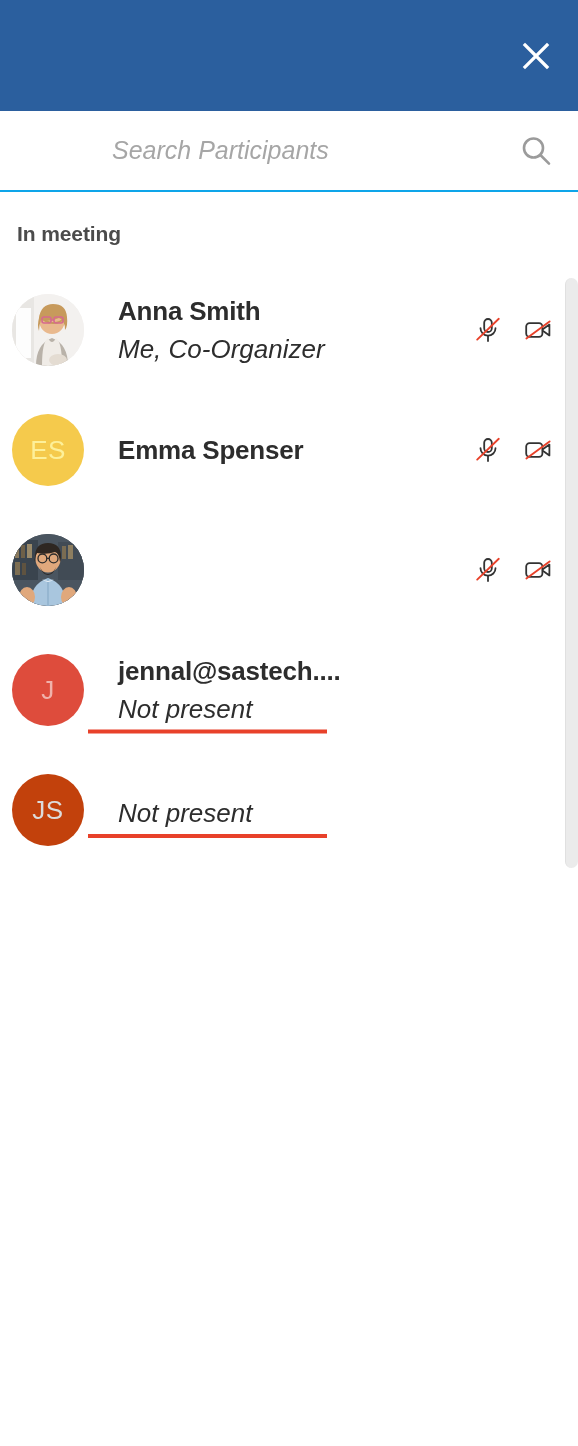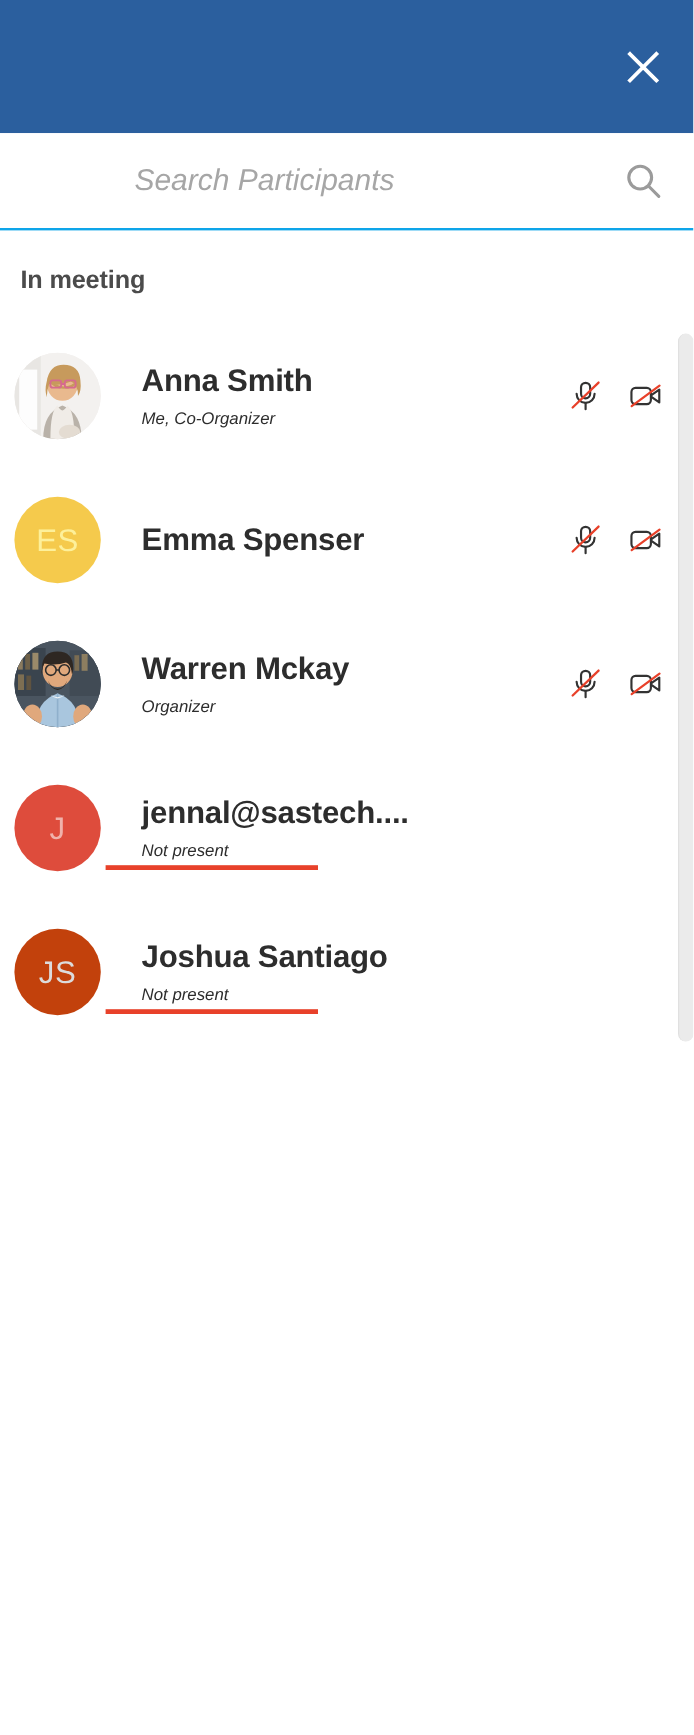--- a/index.html
+++ b/index.html
@@ -146,21 +146,21 @@
   }
   .p-name {
     font-size: 26px;
     font-weight: bold;
     color: #2d2d2d;
     letter-spacing: -0.2px;
     white-space: nowrap;
   }
   .p-sub {
     margin-top: 7px;
-    font-size: 14px;
+    font-size: 26px;
     font-style: italic;
     color: #2d2d2d;
     white-space: nowrap;
     display: inline-block;
     position: relative;
   }
   .p-sub.underlined::after {
     content: "";
     position: absolute;
     left: -30px;
@@ -320,24 +320,20 @@
           <circle cx="30.4" cy="24.4" r="4.4" fill="none" stroke="#2b2b2b" stroke-width="1.3"></circle>
           <circle cx="41.6" cy="24.4" r="4.4" fill="none" stroke="#2b2b2b" stroke-width="1.3"></circle>
           <path d="M34.8 24.4 h2.4" stroke="#2b2b2b" stroke-width="1.3"></path>
           <path d="M18 72 q0-22 18-28 q18 6 18 28z" fill="#a9c6de"></path>
           <path d="M36 44 v28" stroke="#8fb0cc" stroke-width="1.4"></path>
           <path d="M30 45 q6 6 12 0 q-6 4-12 0z" fill="#f0f5f9"></path>
           <ellipse cx="15" cy="63" rx="8" ry="10" fill="#e0a87c"></ellipse>
           <ellipse cx="57" cy="63" rx="8" ry="10" fill="#e0a87c"></ellipse>
         </svg>
       </div>
-      <div class="row-text">
-        <div class="p-name">Warren Mckay</div>
-        <div class="p-sub">Organizer</div>
-      </div>
       <div class="row-controls">
         <div class="ctrl">
           <svg width="30" height="30" viewBox="0 0 30 30" aria-hidden="true">
             <rect x="11.2" y="4" width="7.6" height="13" rx="3.8" fill="none" stroke="#333333" stroke-width="1.8"></rect>
             <path d="M7.5 13.2 a7.5 7.5 0 0 0 15 0" fill="none" stroke="#333333" stroke-width="1.8" stroke-linecap="round"></path>
             <path d="M15 20.8 V26" stroke="#333333" stroke-width="1.8" stroke-linecap="round"></path>
             <path d="M4.2 24.6 L25.8 3.8" stroke="#e8412a" stroke-width="1.9" stroke-linecap="round"></path>
           </svg>
         </div>
         <div class="ctrl">
@@ -358,21 +354,20 @@
         <div class="p-name">jennal@sastech....</div>
         <div class="p-sub underlined">Not present</div>
       </div>
     </div>
 
     <div class="row">
       <div class="avatar" style="background:#c2410c;color:#dcdcdc;">
         <span>JS</span>
       </div>
       <div class="row-text">
-        <div class="p-name">Joshua Santiago</div>
         <div class="p-sub underlined">Not present</div>
       </div>
     </div>
 
   </div>
 
   <div class="scrollbar-track">
     <div class="scrollbar-thumb"></div>
   </div>
 

